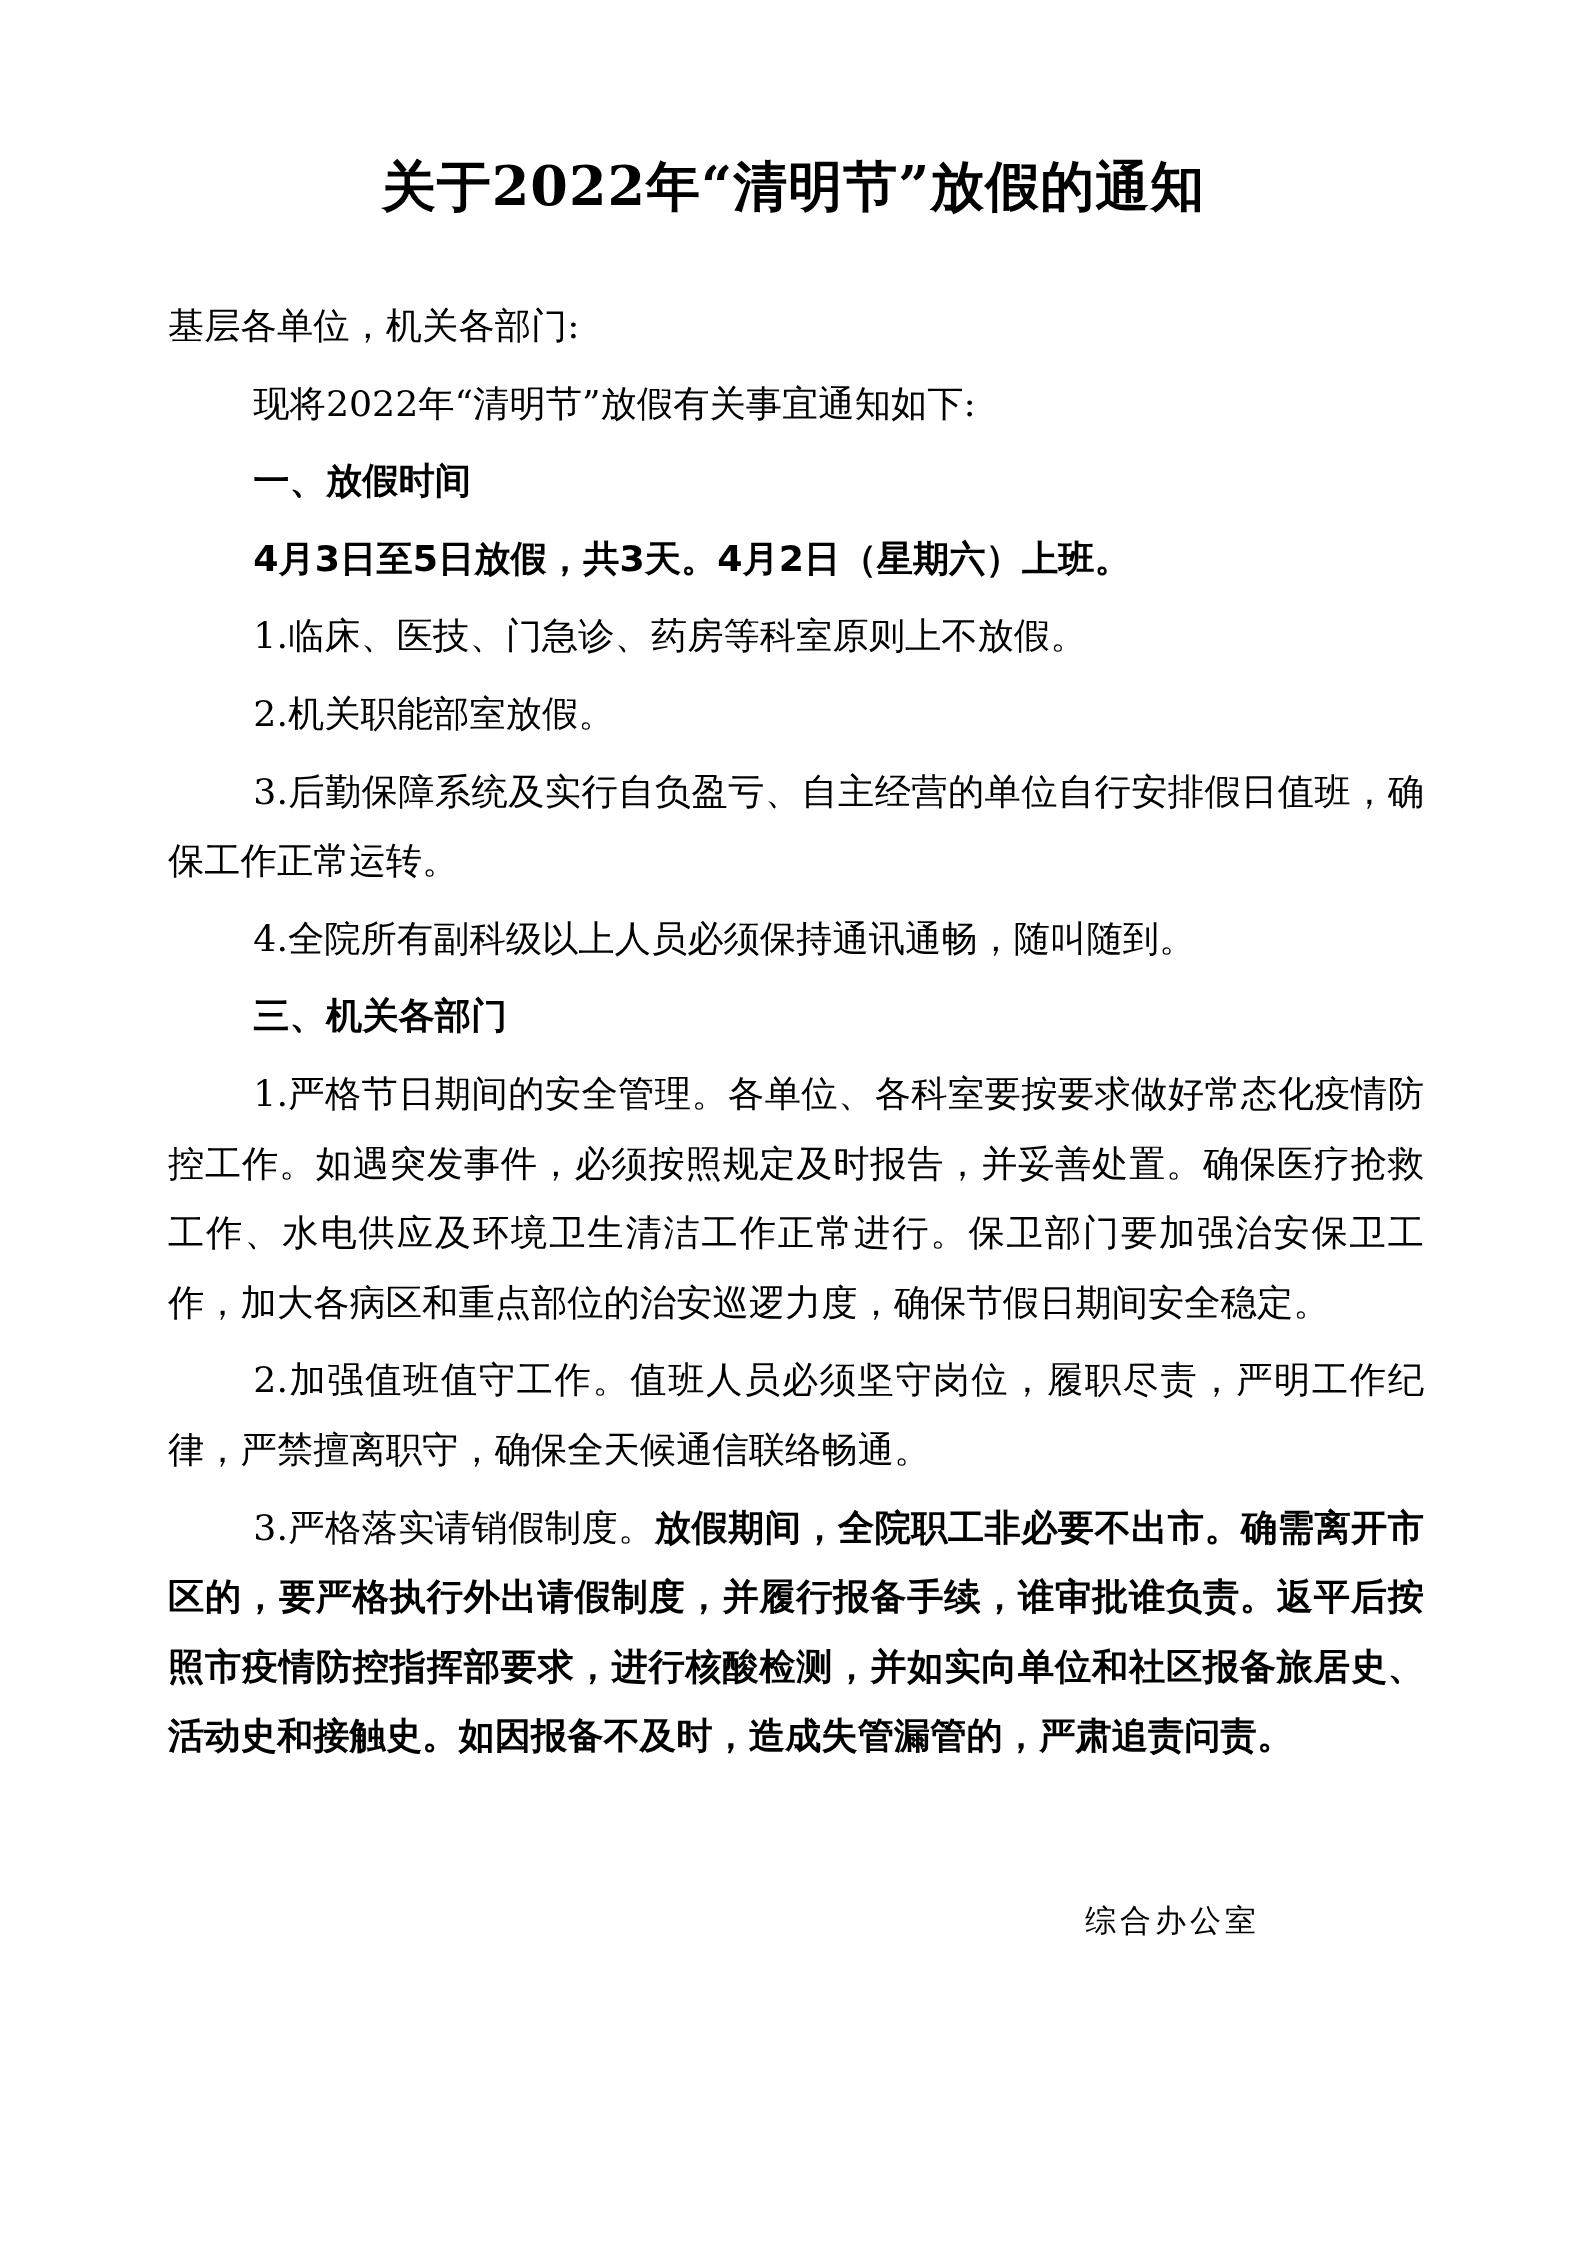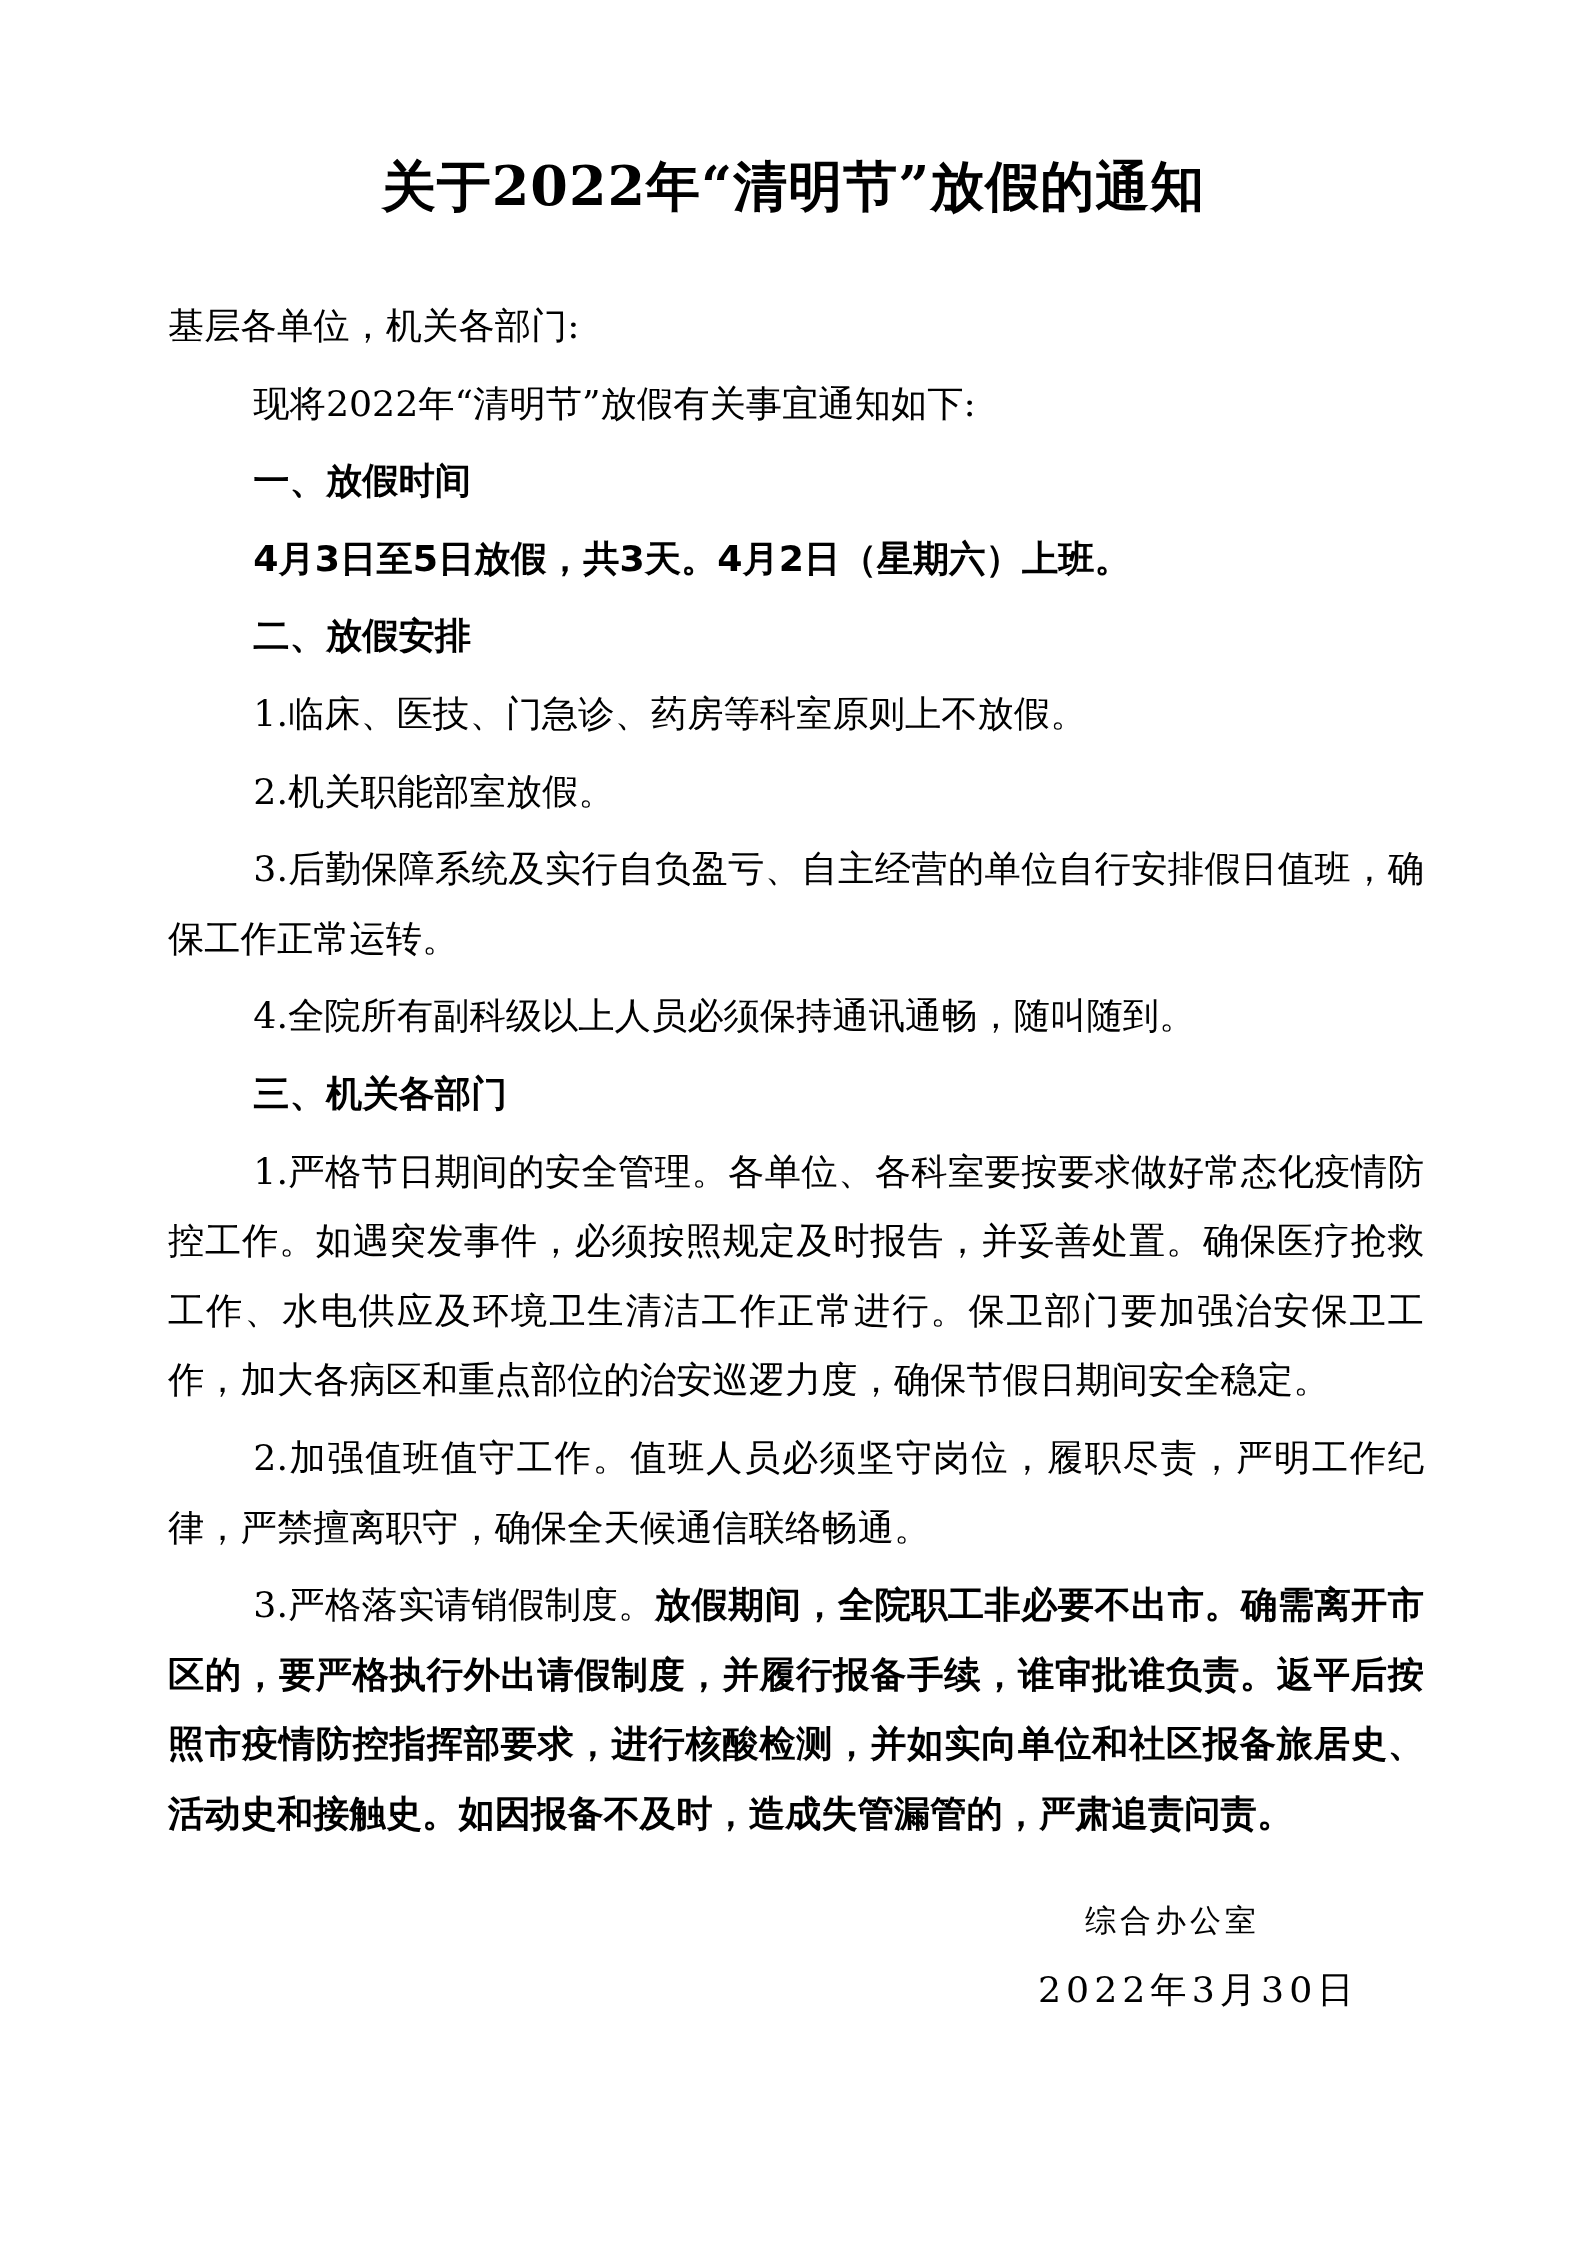--- a/index.html
+++ b/index.html
@@ -92,29 +92,27 @@
 
   <div class="body">
 
     <p class="p">基层各单位，机关各部门:</p>
 
     <p class="p indent">现将2022年“清明节”放假有关事宜通知如下:</p>
 
     <p class="p indent heading">一、放假时间</p>
     <p class="p indent bold-sans">4月3日至5日放假，共3天。4月2日（星期六）上班。</p>
 
-    <p class="p indent heading">二、放假安排</p>
     <p class="p indent">1.临床、医技、门急诊、药房等科室原则上不放假。</p>
     <p class="p indent">2.机关职能部室放假。</p>
     <p class="p indent">3.后勤保障系统及实行自负盈亏、自主经营的单位自行安排假日值班，确保工作正常运转。</p>
     <p class="p indent">4.全院所有副科级以上人员必须保持通讯通畅，随叫随到。</p>
 
     <p class="p indent heading">三、机关各部门</p>
     <p class="p indent"><span class="bold-serif">1.严格节日期间的安全管理。</span><span>各单位、各科室要按要求做好常态化疫情防控工作。如遇突发事件，必须按照规定及时报告，并妥善处置。确保医疗抢救工作、水电供应及环境卫生清洁工作正常进行。保卫部门要加强治安保卫工作，加大各病区和重点部位的治安巡逻力度，确保节假日期间安全稳定。</span></p>
     <p class="p indent"><span class="bold-serif">2.加强值班值守工作。</span><span>值班人员必须坚守岗位，履职尽责，严明工作纪律，严禁擅离职守，确保全天候通信联络畅通。</span></p>
     <p class="p indent"><span class="bold-serif">3.严格落实请销假制度。</span><span class="bold-sans">放假期间，全院职工非必要不出市。确需离开市区的，要严格执行外出请假制度，并履行报备手续，谁审批谁负责。返平后按照市疫情防控指挥部要求，进行核酸检测，并如实向单位和社区报备旅居史、活动史和接触史。如因报备不及时，造成失管漏管的，严肃追责问责。</span></p>
 
   </div>
 
   <div class="signature">综合办公室</div>
-  <div class="date">2022年3月30日</div>
 
 </div>
 
 </body></html>

